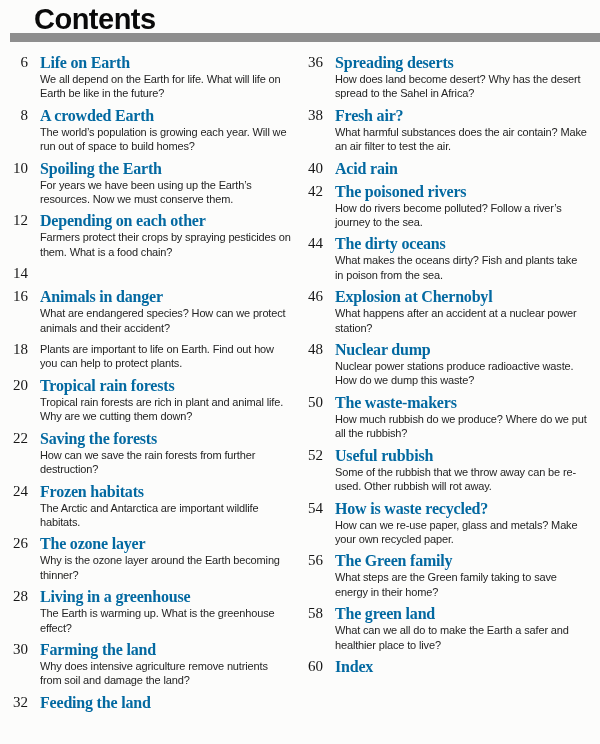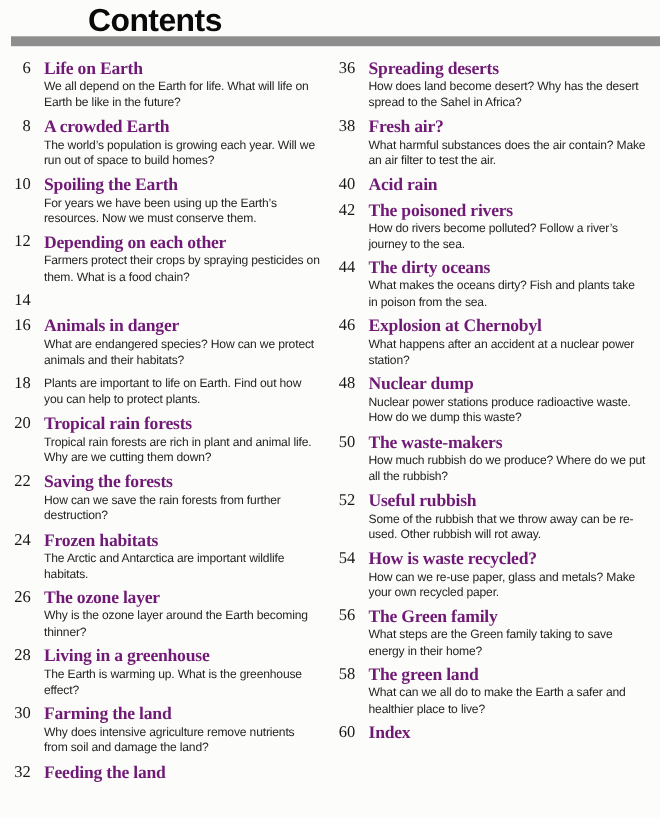--- a/index.html
+++ b/index.html
@@ -13,21 +13,20 @@
   }
   .page { position: absolute; inset: 0; }
   .page-title {
     position: absolute;
     left: 34px; top: 3px;
     font-family: "Liberation Sans", sans-serif;
     font-weight: bold;
     font-size: 29px;
     letter-spacing: -0.5px;
     color: #0a0a0a;
-    margin-left: 46px;
   }
   .divider-bar {
     position: absolute;
     left: 10px; right: 0; top: 33px;
     height: 9px;
     background: var(--divider, #8e8e8e);
   }
   .toc {
     position: absolute;
     top: 54px; left: 0; right: 0; bottom: 0;
@@ -45,21 +44,21 @@
     line-height: 17px;
     color: #161616;
   }
   .entry .body { margin-left: 12px; width: 252px; }
   .entry .title {
     font-family: "Liberation Serif", serif;
     font-weight: bold;
     font-size: 16px;
     line-height: 17px;
     letter-spacing: -0.2px;
-    color: #701a75;
+    color: #0369a1;
   }
   .entry .desc {
     font-family: "Liberation Sans", sans-serif;
     font-size: 11px;
     line-height: 14.4px;
     letter-spacing: -0.15px;
     color: var(--description, #242424);
     margin-top: 1px;
   }
 </style>
@@ -105,21 +104,21 @@
   </div>
 
   <div class="entry">
     <div class="num">14</div>
   </div>
 
   <div class="entry">
     <div class="num">16</div>
     <div class="body">
       <div class="title">Animals in danger</div>
-      <div class="desc">What are endangered species? How can we protect animals and their habitats?</div>
+      <div class="desc">What are endangered species? How can we protect animals and their accident?</div>
     </div>
   </div>
 
   <div class="entry">
     <div class="num">18</div>
     <div class="body">
       <div class="desc">Plants are important to life on Earth. Find out how you can help to protect plants.</div>
     </div>
   </div>
 

